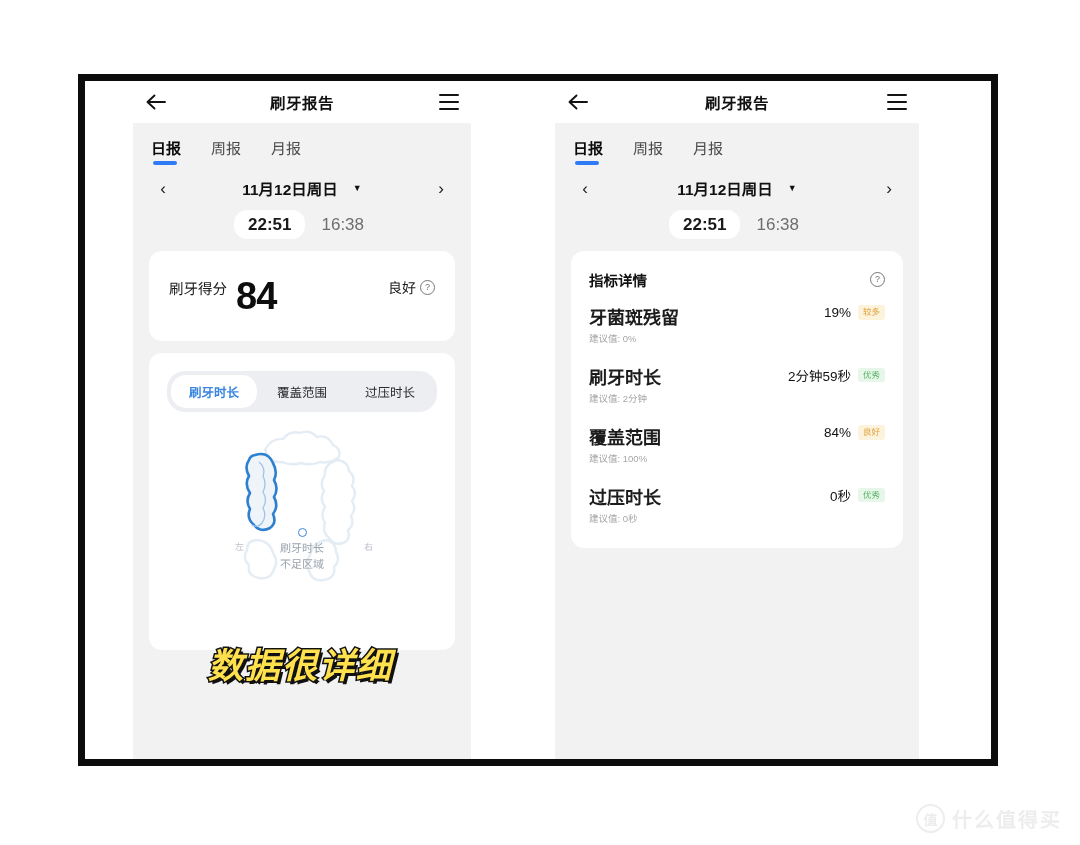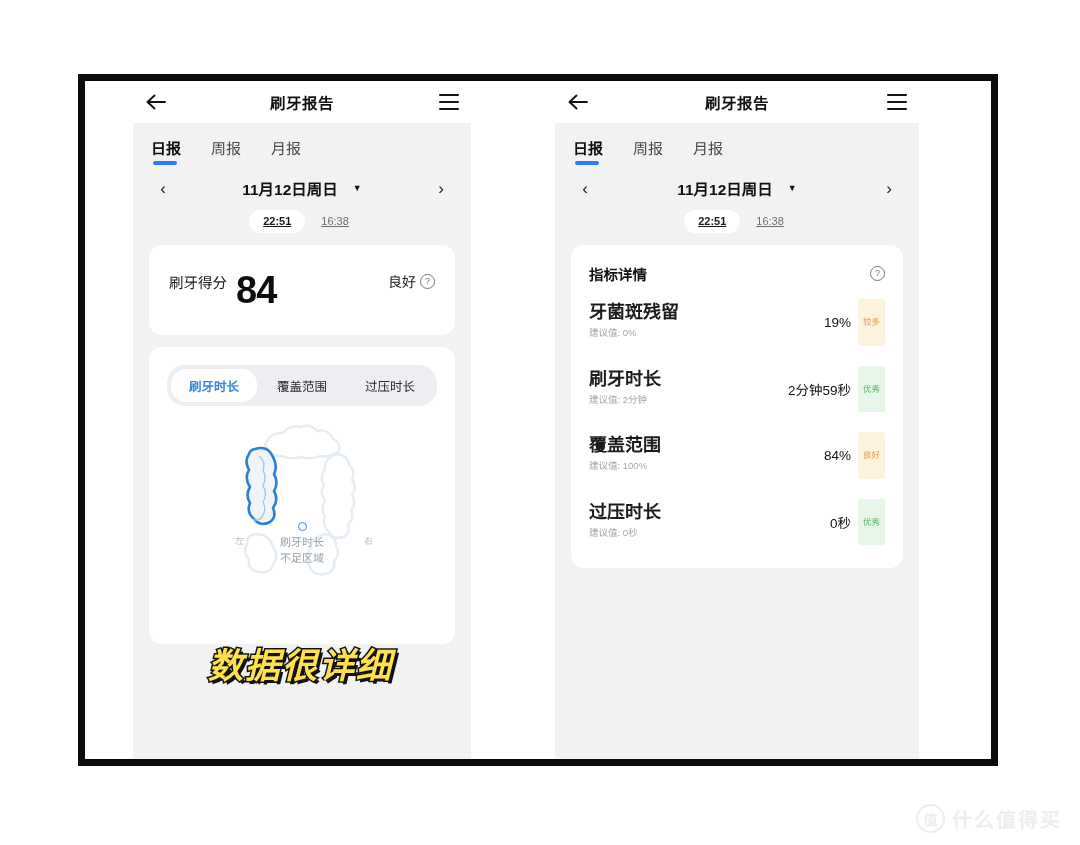--- a/index.html
+++ b/index.html
@@ -60,22 +60,22 @@
 
   
   .daterow{display:flex;align-items:center;justify-content:space-between;padding:6px 22px 2px 22px;}
   .chev{font-size:17px;color:#1a1a1a;line-height:1;width:16px;text-align:center;}
   .datelabel{font-size:15.5px;font-weight:700;color:#111;display:flex;align-items:center;gap:15px;}
   .caret{font-size:9px;color:#111;}
 
   
   .timerow{display:flex;align-items:center;justify-content:center;gap:10px;padding:9px 0 12px 0;}
   .pill{
-    font-size:11px;font-weight:700;color:#1a1a1a;background:#ffffff;
-    border-radius:13px;padding:6px 14px;line-height:1;text-decoration:underline;
+    font-size:17px;font-weight:700;color:#1a1a1a;background:#ffffff;
+    border-radius:13px;padding:6px 14px;line-height:1;
   }
   .pill.ghost{background:transparent;color:#6e6e6e;font-weight:400;padding:6px 6px;}
 
   
   .card{background:#ffffff;border-radius:13px;margin:0 16px 12px 16px;}
 
   
   .scorecard{display:flex;align-items:flex-start;padding:26px 20px;}
   .score-lbl{font-size:14.5px;color:#1b1b1b;}
   .score-val{font-size:38px;font-weight:800;color:#0d0d0d;margin-left:9px;letter-spacing:-1px;line-height:1;}
@@ -133,21 +133,21 @@
     display:flex;align-items:center;justify-content:space-between;
     padding:18px 18px 4px 18px;
   }
   .detail-title{font-size:14.5px;font-weight:700;color:#121212;}
   .metric{display:flex;align-items:flex-start;padding:9px 18px 9px 18px;}
   .m-left{display:flex;flex-direction:column;gap:2px;}
   .m-name{font-size:18px;color:#1c1c1c;font-weight:600;}
   .m-sub{font-size:9.5px;color:#a6a6a6;}
   .m-right{margin-left:auto;display:flex;align-items:center;gap:7px;padding-top:2px;}
   .m-val{font-size:13.5px;color:#111;}
-  .badge{font-size:8.5px;padding:19px 5px;border-radius:3px;line-height:1;}
+  .badge{font-size:8.5px;padding:3px 5px;border-radius:3px;line-height:1;}
   .badge.warn{background:#fdf3dd;color:#e0a13a;}
   .badge.good{background:#e6f6e8;color:#59b368;}
   .pad-bottom{height:14px;}
 
   
   .watermark{
     position:absolute;right:18px;bottom:12px;
     display:flex;align-items:center;gap:7px;
     color:#ededed;font-size:20px;font-weight:700;letter-spacing:2px;
     font-family:"Liberation Sans",sans-serif;

